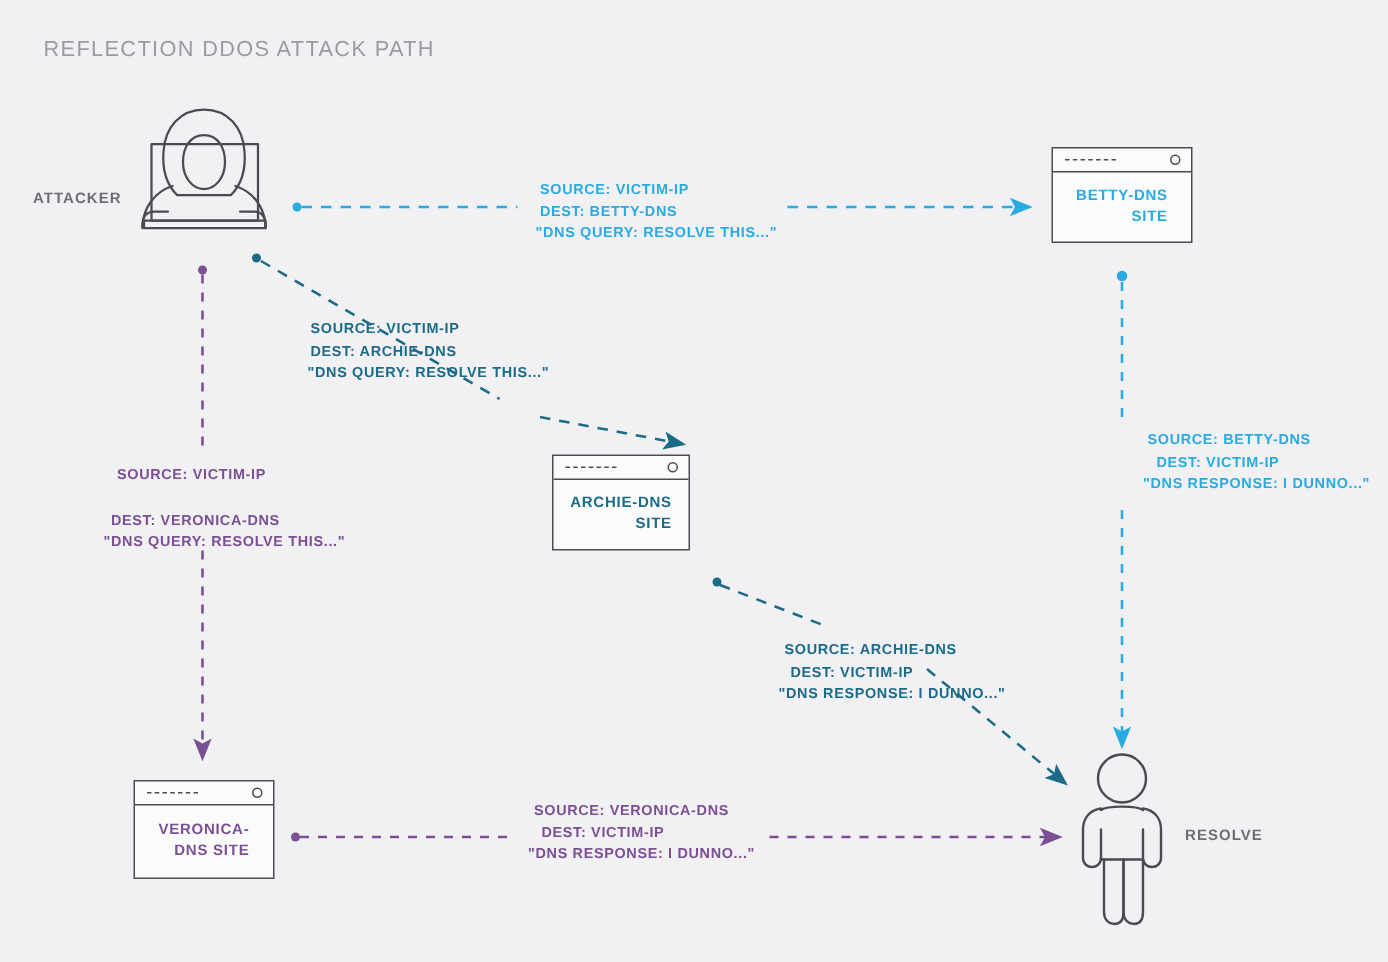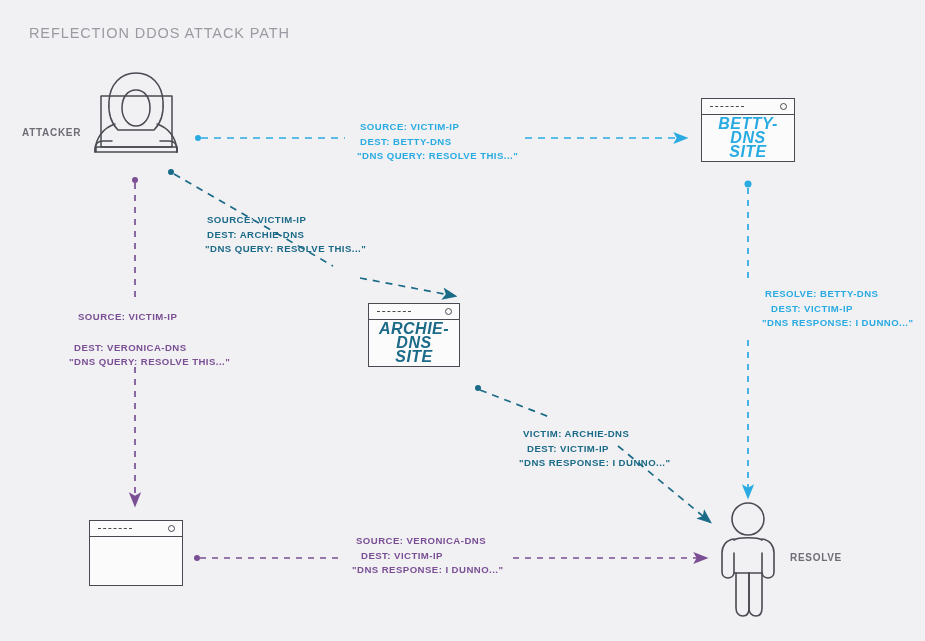--- a/index.html
+++ b/index.html
@@ -80,28 +80,27 @@
     height: 7px;
     border: 1.4px solid #4a4a52;
     border-radius: 50%;
     box-sizing: border-box;
   }
   .site-box .site-name {
     display: flex;
     align-items: center;
     justify-content: center;
     height: calc(100% - 16px);
-    text-align: center;
-    font-size: 16px;
+    text-align: right;
+    font-size: 10px;
     font-weight: bold;
     letter-spacing: 0.5px;
     line-height: 14px;
     padding: 0 4px;
     box-sizing: border-box;
-    font-style: italic;
   }
 
   #betty-site   { left: 701px; top: 98px;  width: 94px; height: 64px; }
   #archie-site  { left: 368px; top: 303px; width: 92px; height: 64px; }
   #veronica-site{ left: 89px;  top: 520px; width: 94px; height: 66px; }
 
   
   .msg {
     position: absolute;
     font-size: 9.6px;
@@ -279,20 +278,26 @@
         <span>SITE</span>
       </span>
     </div>
   </div>
 
   <div class="site-box" id="veronica-site">
     <div class="chrome-bar">
       <div class="chrome-dashes"></div>
       <div class="chrome-circle"></div>
     </div>
+    <div class="site-name" style="color:#7a4f94;">
+      <span>
+        <span>VERONICA-</span><br>
+        <span>DNS SITE</span>
+      </span>
+    </div>
   </div>
 
   <div class="msg" id="msg-attacker-betty" style="color:#29abe2;">
     <span class="line">SOURCE: VICTIM-IP</span>
     <span class="line">DEST: BETTY-DNS</span>
     <span class="line">"DNS QUERY: RESOLVE THIS..."</span>
   </div>
 
   <div class="msg" id="msg-attacker-archie" style="color:#1b6a87;">
     <span class="line">SOURCE: VICTIM-IP</span>
@@ -300,27 +305,27 @@
     <span class="line">"DNS QUERY: RESOLVE THIS..."</span>
   </div>
 
   <div class="msg" id="msg-attacker-veronica" style="color:#7a4f94;">
     <span class="line">SOURCE: VICTIM-IP</span>
     <span class="line">DEST: VERONICA-DNS</span>
     <span class="line">"DNS QUERY: RESOLVE THIS..."</span>
   </div>
 
   <div class="msg" id="msg-betty-victim" style="color:#29abe2;">
-    <span class="line">RESOLVE: BETTY-DNS</span>
+    <span class="line">SOURCE: BETTY-DNS</span>
     <span class="line">DEST: VICTIM-IP</span>
     <span class="line">"DNS RESPONSE: I DUNNO..."</span>
   </div>
 
   <div class="msg" id="msg-archie-victim" style="color:#1b6a87;">
-    <span class="line">VICTIM: ARCHIE-DNS</span>
+    <span class="line">SOURCE: ARCHIE-DNS</span>
     <span class="line">DEST: VICTIM-IP</span>
     <span class="line">"DNS RESPONSE: I DUNNO..."</span>
   </div>
 
   <div class="msg" id="msg-veronica-victim" style="color:#7a4f94;">
     <span class="line">SOURCE: VERONICA-DNS</span>
     <span class="line">DEST: VICTIM-IP</span>
     <span class="line">"DNS RESPONSE: I DUNNO..."</span>
   </div>
 

